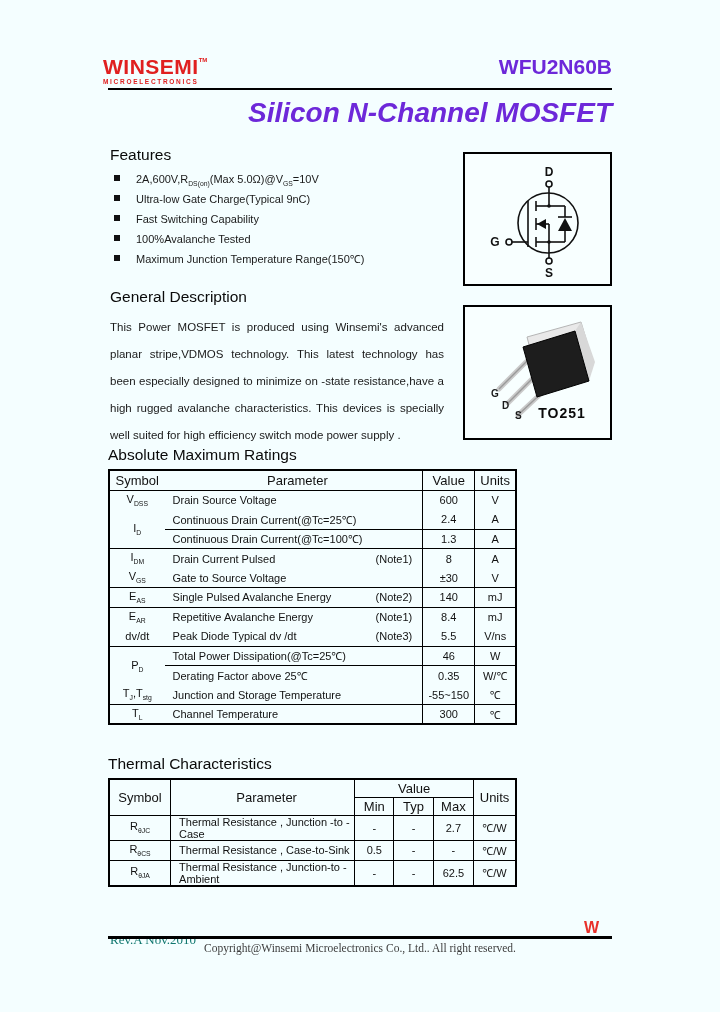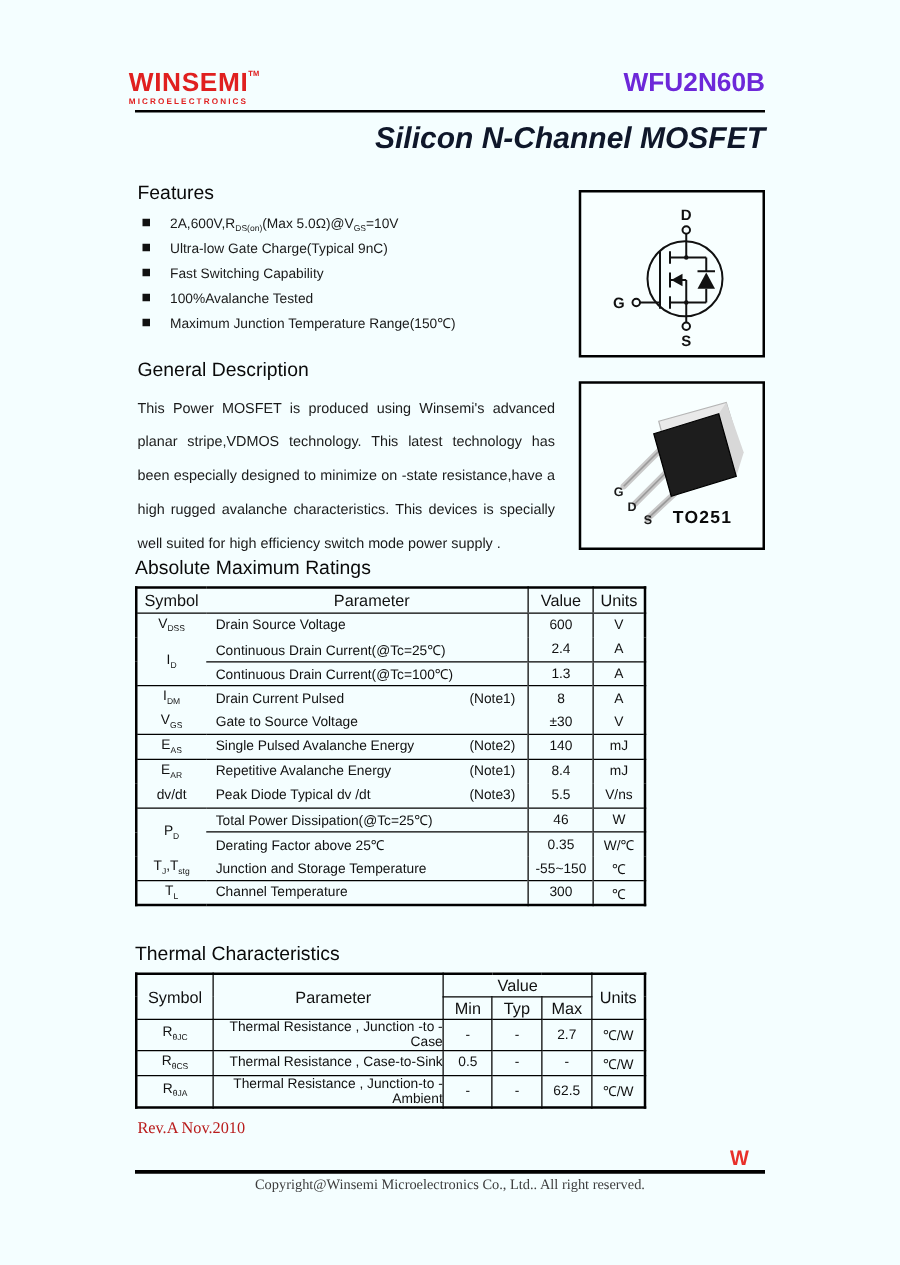--- a/index.html
+++ b/index.html
@@ -8,21 +8,21 @@
     position:relative; width:720px; height:1012px; background:#f4feff;
     font-family:"Liberation Sans", sans-serif; color:#111; overflow:hidden;
   }
   
   .logo { position:absolute; left:103px; top:57px; width:130px; }
   .brand { font-size:21px; font-weight:800; color:#e02020; letter-spacing:.5px; line-height:20px;}
   .brand-tm { font-size:6px; vertical-align:top; color:#e02020; font-weight:700;}
   .brand-sub { font-size:6.5px; font-weight:700; color:#e02020; letter-spacing:1.7px; margin-top:0px;}
   .part-number { position:absolute; right:108px; top:55px; font-size:21px; font-weight:800; letter-spacing:0; color:#6d28d9;}
   .header-rule { position:absolute; left:108px; top:88px; width:504px; height:2px; background:#000; }
-  .subtitle { position:absolute; right:108px; top:97px; font-size:24px; font-weight:700; font-style:italic; color:#0f172a;}
+  .subtitle { position:absolute; right:108px; top:97px; font-size:28px; font-weight:700; font-style:italic; color:#6d28d9;}
   
   .features { position:absolute; left:110px; top:146px; width:348px; }
   .sec-heading { font-size:15.5px; font-weight:400; color:#0a0a0a; }
   .feature-list { margin-top:7px; }
   .feature-item { position:relative; padding-left:26px; height:20px; font-size:11px; line-height:16px; color:#1a1a1a;}
   .bullet { position:absolute; left:4px; top:4px; width:6px; height:6px; background:#111; }
   sub { font-size:.62em; }
   
   .sym-box { position:absolute; left:463px; top:152px; width:149px; height:134px; border:2px solid #000; background:#f8ffff;}
   .pkg-box { position:absolute; left:463px; top:305px; width:149px; height:135px; border:2px solid #000; background:#f8ffff;}
@@ -41,25 +41,25 @@
   .amr-table .val { width:58px; text-align:center; }
   .amr-table .uni { width:47px; text-align:center; }
   .bl { border-left:1px solid #000; }
   tr.gt td { border-top:1px solid #000; }
   tr.pt td { border-top:1px solid #000; }
   .note { float:right; margin-right:10px; }
   .th-table th, .th-table td { border:1px solid #000; font-size:11px; }
   .th-table th { font-size:13px; font-weight:400; height:18px; }
   .th-table td { height:20px; text-align:center; }
   .th-table .sym { width:70px; text-align:center;}
-  .th-table .par { width:242px; text-align:right; padding-left:8px;}
+  .th-table .par { width:242px; text-align:left; padding-left:8px;}
   .th-table .min, .th-table .typ, .th-table .max { width:48px; }
   .th-table .uni { width:48px; }
   
-  .rev { position:absolute; left:110px; top:894px; font-family:"Liberation Serif", serif; font-size:13px; color:#b91c1c;}
+  .rev { position:absolute; left:110px; top:932px; font-family:"Liberation Serif", serif; font-size:13px; color:#0f766e;}
   .foot-mark { position:absolute; left:584px; top:919px; font-size:16px; font-weight:800; color:#e8302a; transform:scaleY(1.05); letter-spacing:-1px;}
   .footer-rule { position:absolute; left:108px; top:936px; width:504px; height:3px; background:#000;}
   .copyright { position:absolute; left:108px; top:942px; width:504px; text-align:center;
                font-family:"Liberation Serif", serif; font-size:11.5px; color:#3d3d3d;}
 </style>
 </head>
 <body>
 
 <div class="page">
 

